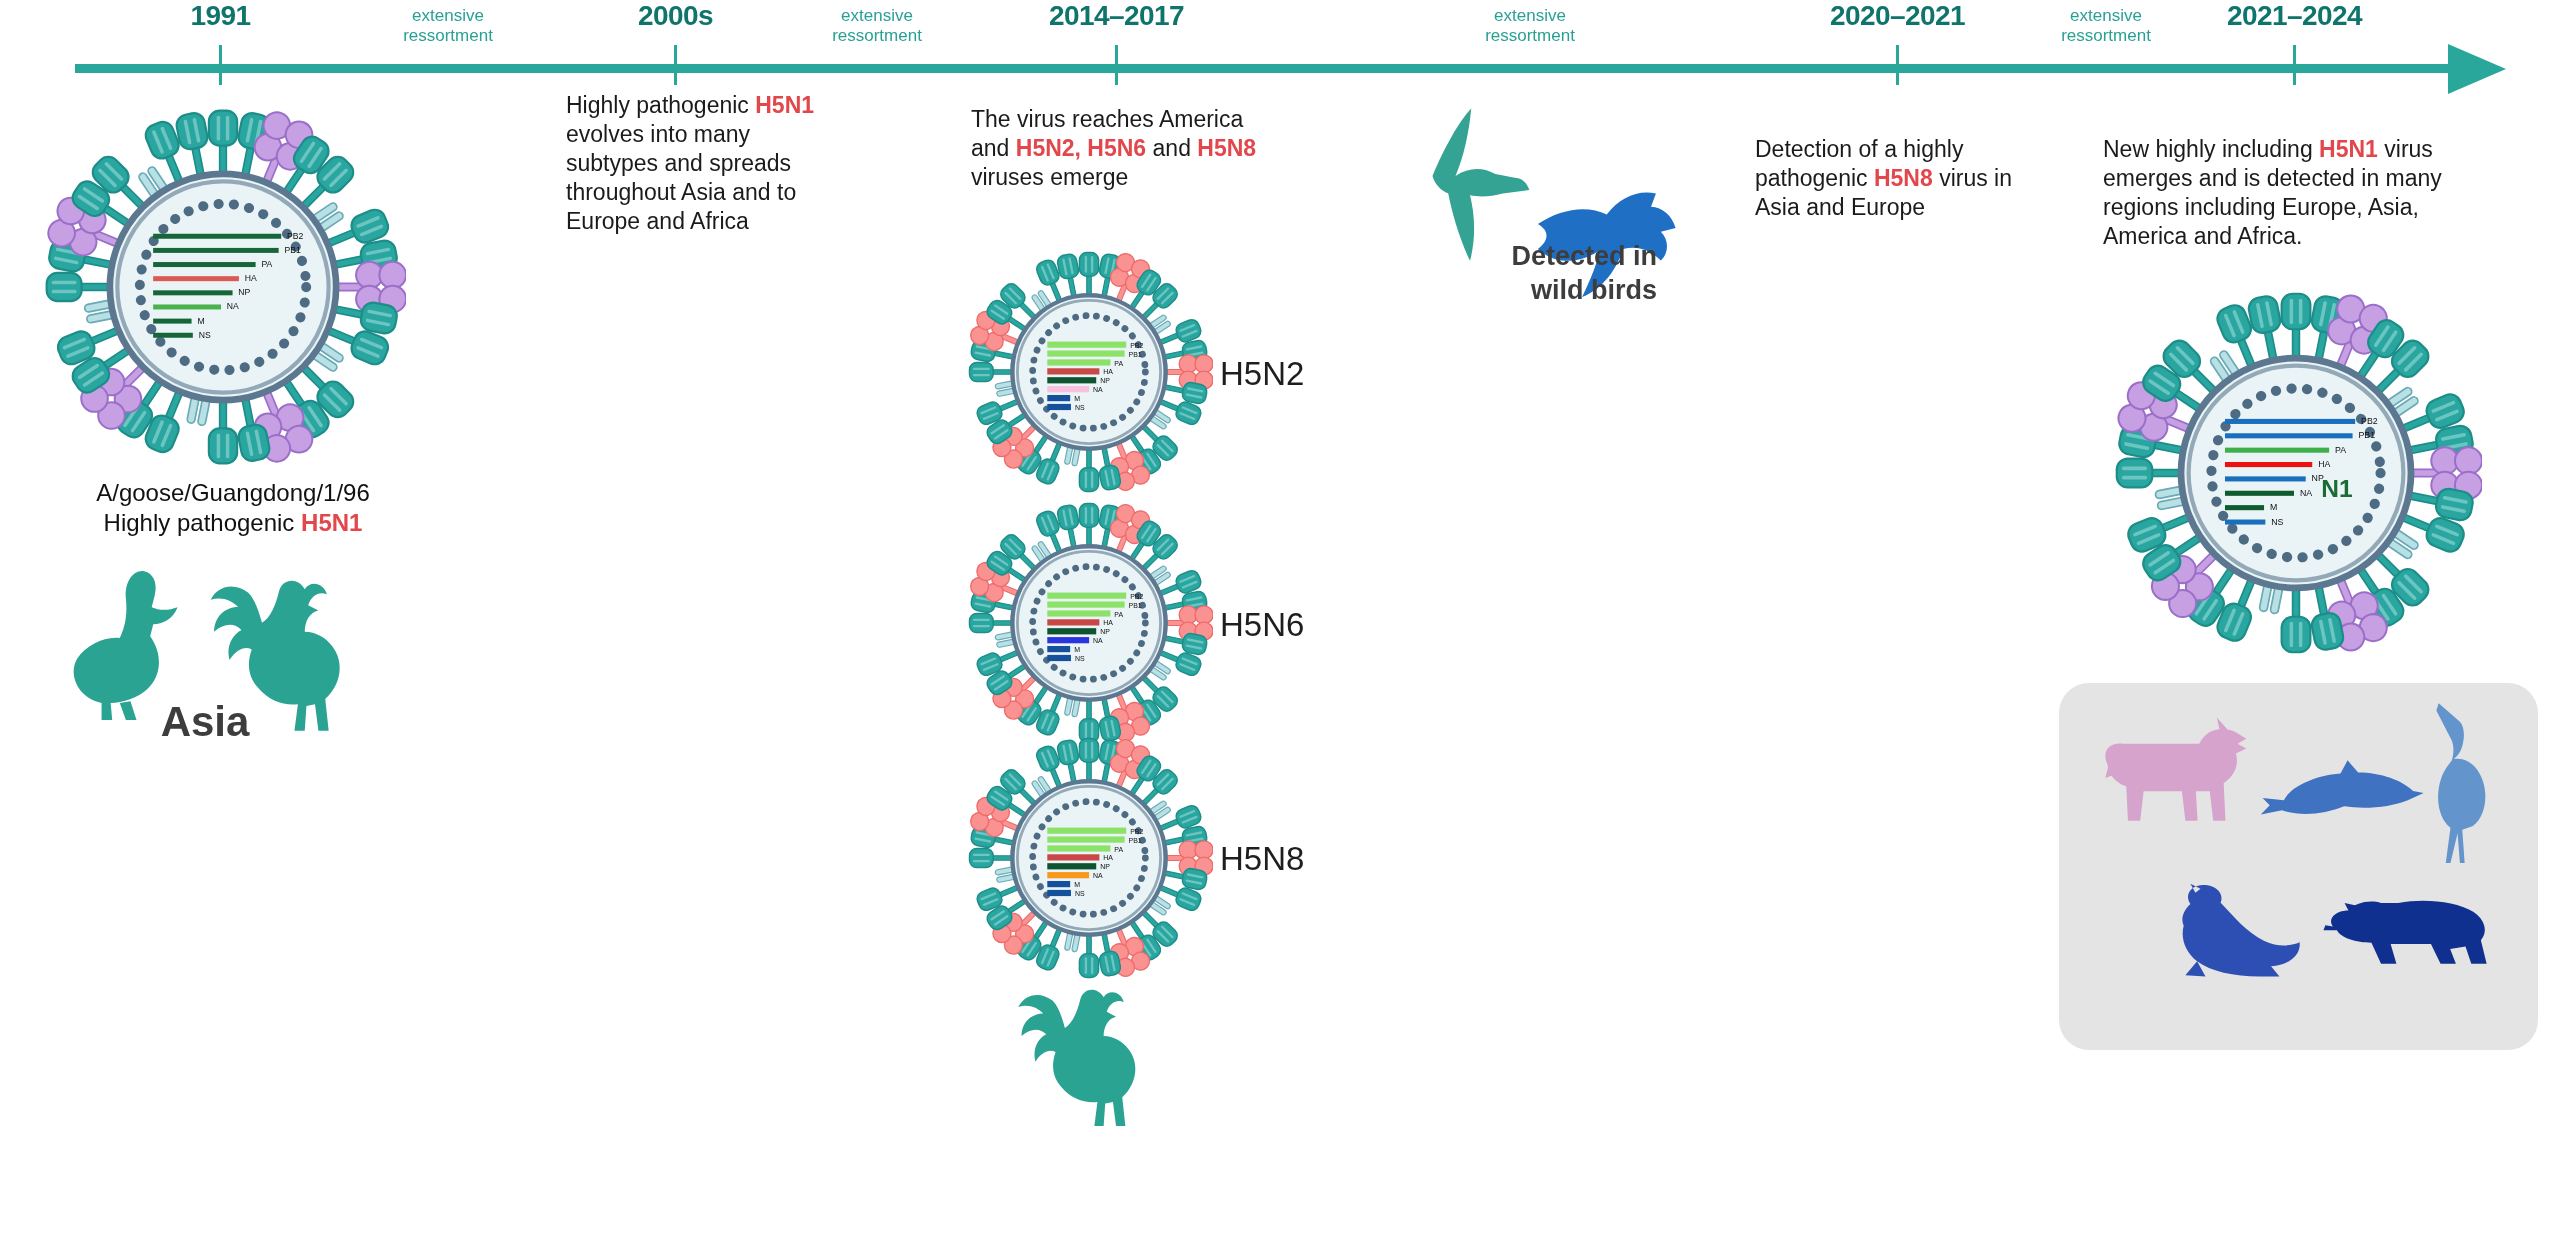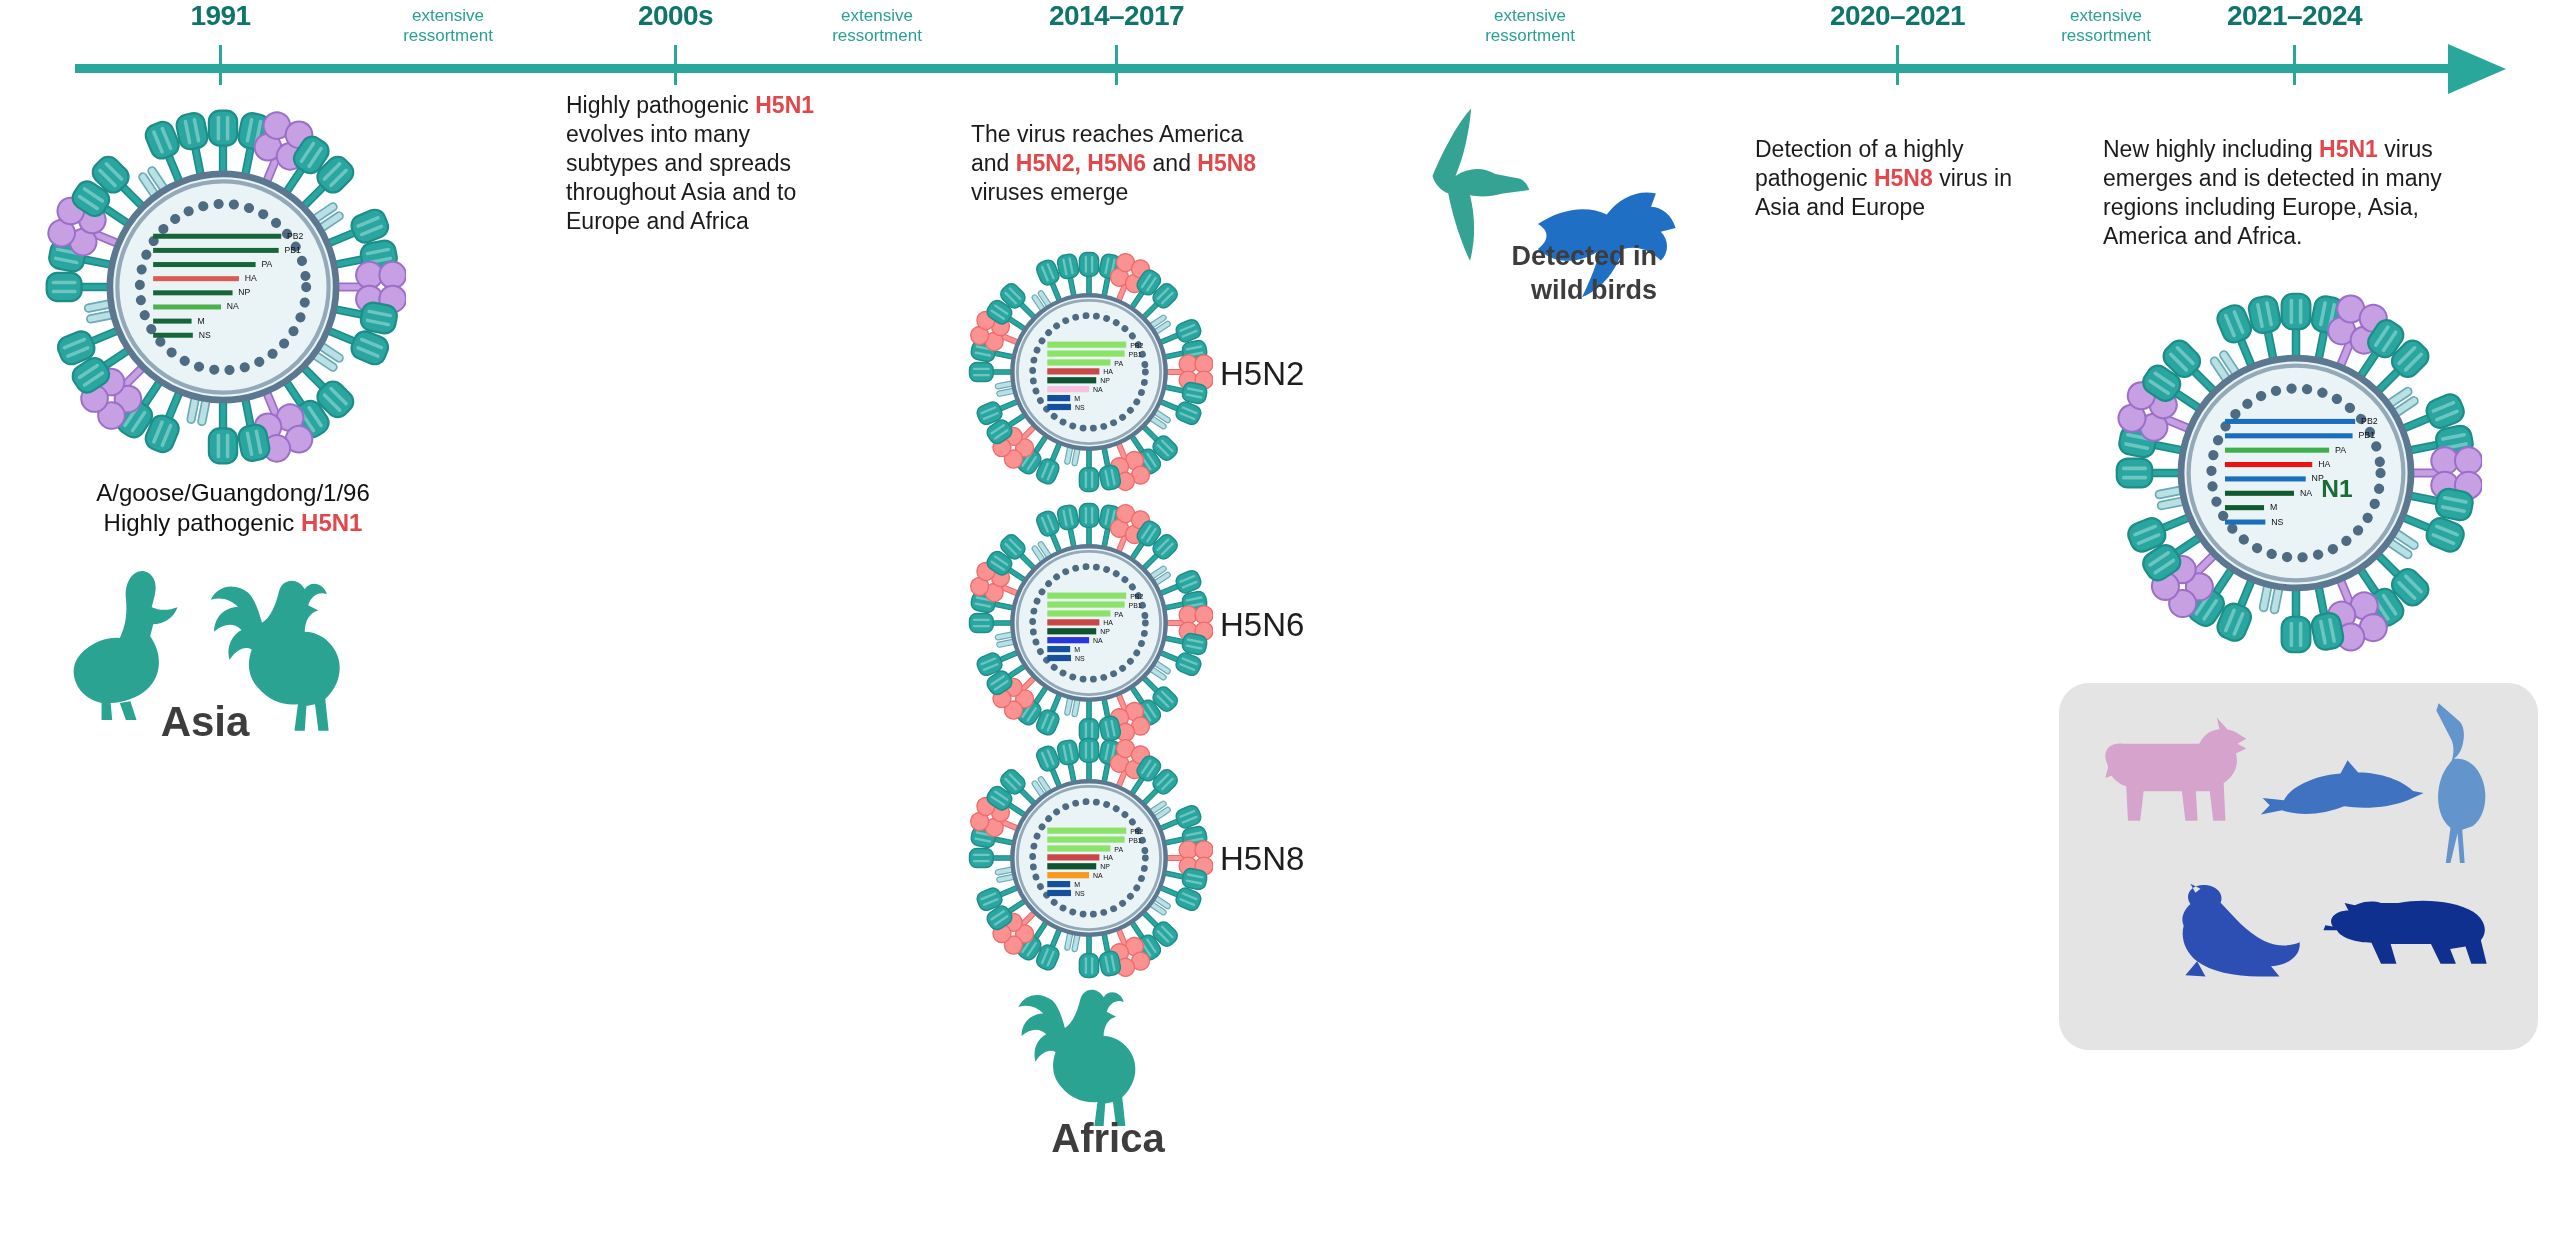--- a/index.html
+++ b/index.html
@@ -288,21 +288,21 @@
   </div>
   <div class="animal" style="left:197px;top:568px;width:171px;height:177px;">
     <svg viewBox="0 0 100 100" preserveAspectRatio="none">
       <path d="M30,14 C22,8 12,10 8,18 C14,16 20,18 24,22 C16,22 10,28 10,36 C16,31 22,31 26,35 C20,38 17,45 19,52 C23,46 28,44 32,46 C29,54 30,62 36,68 C42,75 51,78 59,77 L57,92 L63,92 L64,78 L69,77 L71,92 L77,92 L75,74 C83,67 86,56 81,47 C77,40 70,36 63,36 C63,30 66,25 71,24 L65,21 C67,15 72,13 76,15 C74,8 66,7 63,12 C59,5 50,6 48,13 C46,21 43,28 38,31 C36,24 34,18 30,14 Z" fill="#2aa392"></path>
     </svg>
   </div>
   <div class="big-region" style="left:112px;top:698px;width:186px;font-size:42px;">Asia</div>
 
   <div class="para" style="left:566px;top:91px;width:251px;"><span>Highly pathogenic </span><span class="hl">H5N1</span><span> evolves into many subtypes and spreads throughout Asia and to Europe and Africa</span></div>
 
-  <div class="para" style="left:971px;top:120px;width:310px;"><span>The virus reaches America and </span><span class="hl">H5N2, H5N6</span><span> and </span><span class="hl">H5N8</span><span> viruses emerge</span></div>
+  <div class="para" style="left:971px;top:105px;width:310px;"><span>The virus reaches America and </span><span class="hl">H5N2, H5N6</span><span> and </span><span class="hl">H5N8</span><span> viruses emerge</span></div>
 
   <div class="virus" style="left:965px;top:248px;width:248px;height:248px;">
       <svg viewBox="-110 -110 220 220" xmlns="http://www.w3.org/2000/svg">
         <g transform="rotate(0)">
           <rect x="-2" y="-88" width="4" height="26" rx="2" fill="#2aa6a0" stroke="#1d8d88" stroke-width="1"></rect>
           <rect x="-8.5" y="-106" width="17" height="21" rx="6.5" fill="#2aa6a0" stroke="#1d8d88" stroke-width="1.3"></rect>
           <rect x="-3.8" y="-103" width="2.1" height="15" rx="1" fill="#6cc5c1"></rect>
           <rect x="1.7" y="-103" width="2.1" height="15" rx="1" fill="#6cc5c1"></rect>
         </g>
         <g transform="rotate(11.25)">
@@ -932,21 +932,20 @@
       </svg>
     </div>
   <div class="virus-label" style="left:1220px;top:840px;">H5N8</div>
 
   <div class="animal" style="left:1006px;top:978px;width:155px;height:161px;">
     <svg viewBox="0 0 100 100" preserveAspectRatio="none">
       <path d="M30,14 C22,8 12,10 8,18 C14,16 20,18 24,22 C16,22 10,28 10,36 C16,31 22,31 26,35 C20,38 17,45 19,52 C23,46 28,44 32,46 C29,54 30,62 36,68 C42,75 51,78 59,77 L57,92 L63,92 L64,78 L69,77 L71,92 L77,92 L75,74 C83,67 86,56 81,47 C77,40 70,36 63,36 C63,30 66,25 71,24 L65,21 C67,15 72,13 76,15 C74,8 66,7 63,12 C59,5 50,6 48,13 C46,21 43,28 38,31 C36,24 34,18 30,14 Z" fill="#2aa392"></path>
     </svg>
   </div>
   <div class="big-region" style="left:934px;top:1114px;width:348px;font-size:40px;line-height:48px;">
-    <div>Africa</div>
   </div>
 
   <div class="animal" style="left:1418px;top:98px;width:121px;height:177px;">
     <svg viewBox="0 0 100 100" preserveAspectRatio="none">
       <path d="M12,44 C22,28 34,13 44,6 C42,20 38,33 31,44 C42,39 54,39 64,43 L80,45 C86,45 90,48 92,52 L70,54 C60,56 50,56 43,55 C47,66 48,79 43,92 C35,81 28,65 25,54 C19,52 14,49 12,44 Z" fill="#35a393"></path>
     </svg>
   </div>
   <div class="animal" style="left:1528px;top:155px;width:164px;height:192px;">
     <svg viewBox="0 0 100 100" preserveAspectRatio="none">
       <path d="M6,36 C20,28 36,26 48,31 C56,22 67,18 78,20 L75,27 C82,27 88,32 90,38 L81,40 C86,44 86,51 81,55 C74,49 66,47 58,49 C54,60 45,70 33,74 C39,63 43,55 43,50 C31,57 16,57 6,49 C12,45 14,40 6,36 Z" fill="#1f6fc4"></path>

